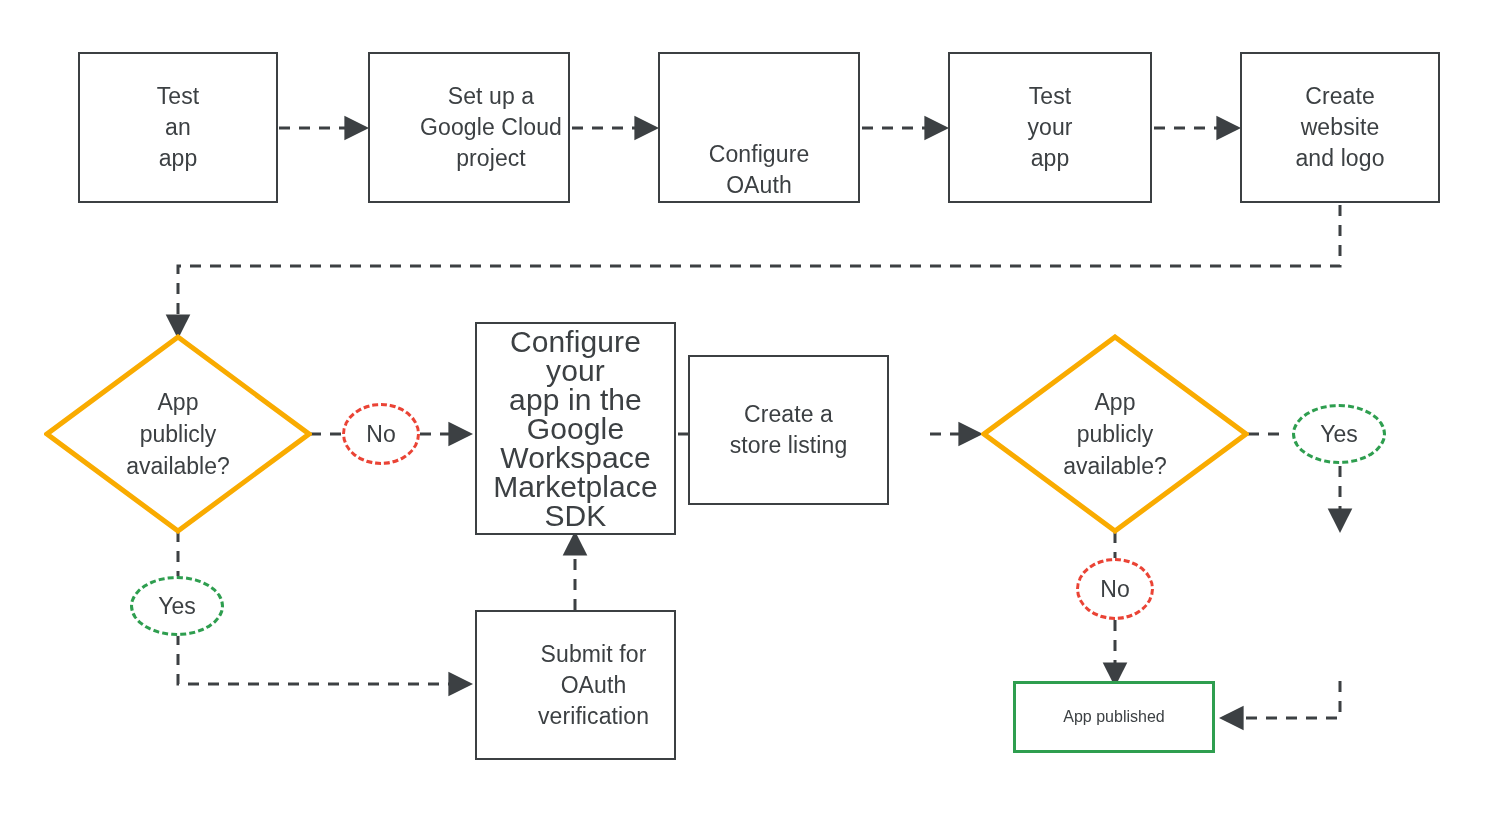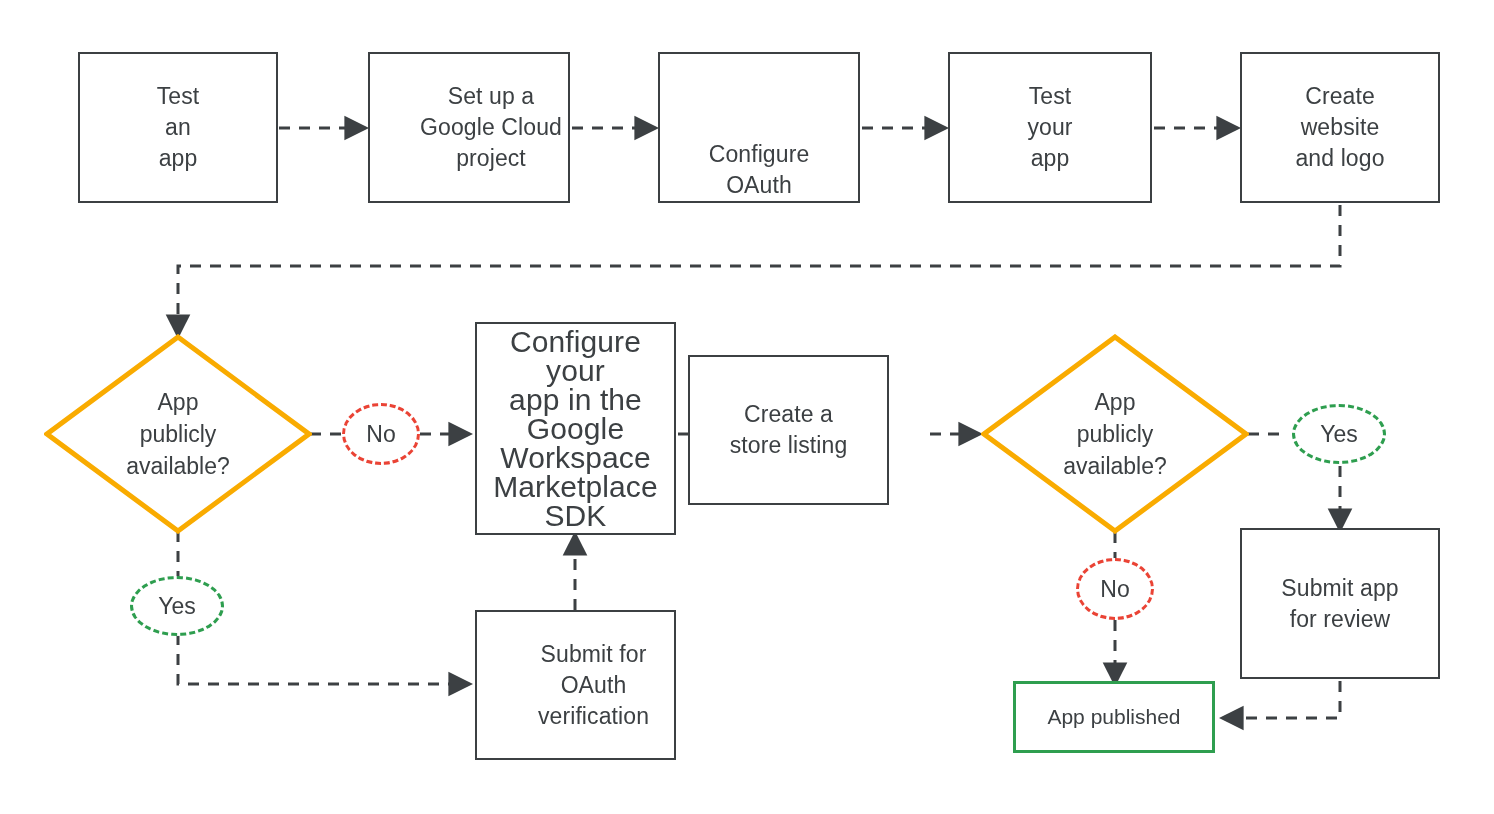--- a/index.html
+++ b/index.html
@@ -34,21 +34,21 @@
     border:2.5px solid #3c4043;
     background:#ffffff;
     font-size:23px;
     line-height:31px;
     letter-spacing:0.1px;
   }
   .proc.small{ font-size:30px; line-height:29px; }
   .terminal{
     border:3px solid #2e9e4f;
     background:#ffffff;
-    font-size:21px;
+    font-size:16px;
     line-height:30px;
   }
   .diamond{
     background:transparent;
     font-size:23px;
     line-height:32px;
     z-index:2;
   }
   .diamond .dlabel{
     position:relative;
@@ -184,22 +184,18 @@
   <div class="pill no" style="left:1076px; top:558px; width:78px; height:62px;">
     <span>No</span>
   </div>
 
   <div class="node proc" style="left:475px; top:610px; width:201px; height:150px;padding-left:36px;">
     <span style="white-space:pre-line">Submit for
 OAuth
 verification</span>
   </div>
 
-  <div class="node proc" style="left:1240px; top:528px; width:200px; height:151px;">
-    <span style="white-space:pre-line">Submit app
-for review</span>
-  </div>
 
   <div class="node terminal" style="left:1013px; top:681px; width:202px; height:72px;">
     <span style="white-space:pre-line">App published</span>
   </div>
 
 </div>
 
 </body></html>

